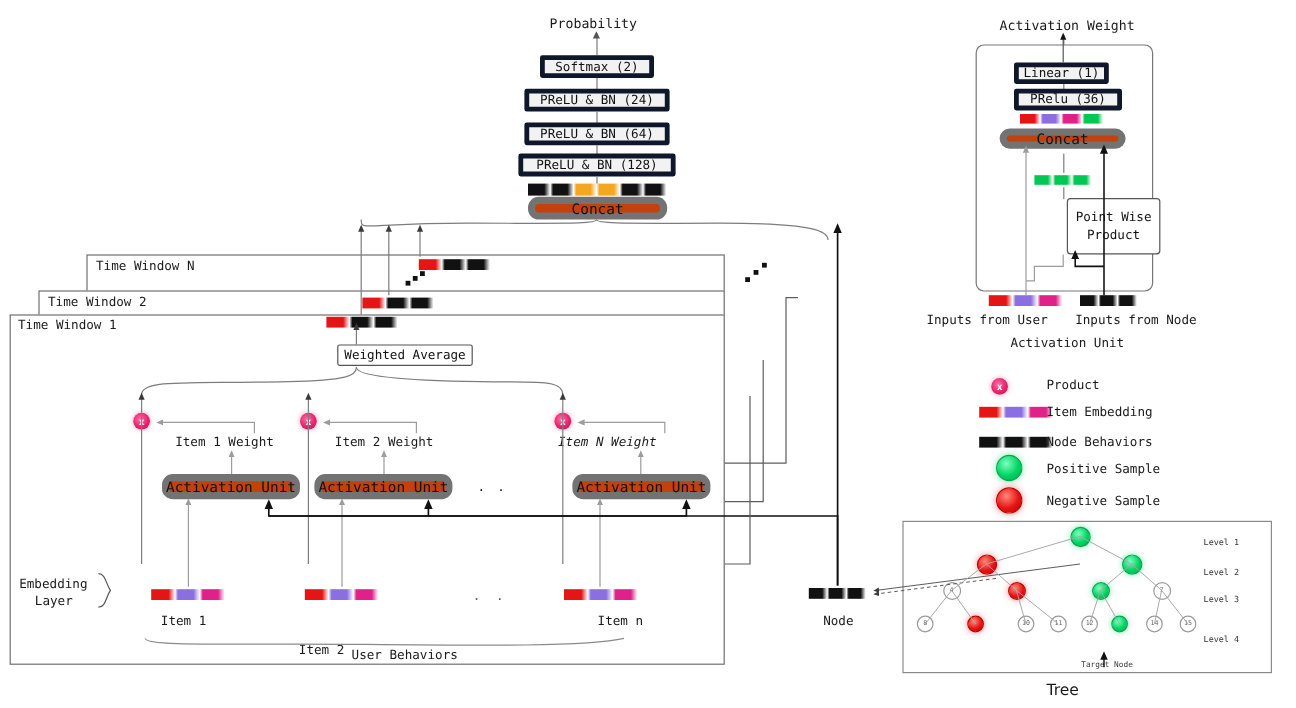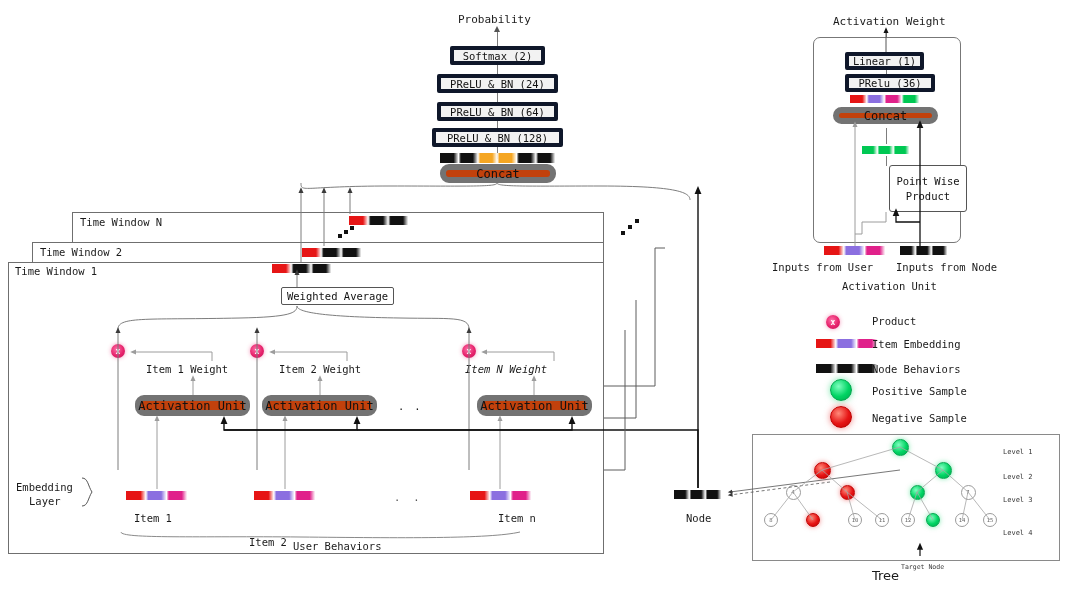--- a/index.html
+++ b/index.html
@@ -152,21 +152,21 @@
 <div class="circ" style="left:830px;top:406px;width:22px;height:22px;border:1px solid #c00000;background:radial-gradient(circle at 38% 32%,#ff8a7a 0%,#e61515 55%,#c00000 100%);box-shadow:0 0 6px rgba(230,21,21,.5);"></div>
 <div class="lbl" style="left:872px;top:413px;">Negative Sample</div>
 
 <div class="panel" style="left:752px;top:434px;width:308px;height:127px;border-color:#8a8a8a;"></div>
 
 <div class="lbl" style="left:1003px;top:449px;font-size:7px;color:#333;">Level 1</div>
 <div class="lbl" style="left:1003px;top:474px;font-size:7px;color:#333;">Level 2</div>
 <div class="lbl" style="left:1003px;top:497px;font-size:7px;color:#333;">Level 3</div>
 <div class="lbl" style="left:1003px;top:530px;font-size:7px;color:#333;">Level 4</div>
 
-<div class="lbl" style="left:901px;top:551px;font-size:6.5px;color:#3a3a3a;margin-top:13px;">Target Node</div>
+<div class="lbl" style="left:901px;top:551px;font-size:6.5px;color:#3a3a3a;">Target Node</div>
 <div class="lbl sans" style="left:872px;top:569px;font-size:13px;">Tree</div>
 
 <div id="tree-nodes">
     <div class="tnode pos" style="left: 891.5px; top: 438.5px; width: 17px; height: 17px;"></div>
     <div class="tnode neg" style="left: 813.5px; top: 461.5px; width: 17px; height: 17px;"></div>
     <div class="tnode pos" style="left: 934.5px; top: 461.5px; width: 17px; height: 17px;"></div>
     <div class="tnode" style="left: 785.5px; top: 484.5px; width: 15px; height: 15px;">4</div>
     <div class="tnode neg" style="left: 839.5px; top: 484.5px; width: 15px; height: 15px;"></div>
     <div class="tnode pos" style="left: 909.5px; top: 484.5px; width: 15px; height: 15px;"></div>
     <div class="tnode" style="left: 960.5px; top: 484.5px; width: 15px; height: 15px;">7</div>

